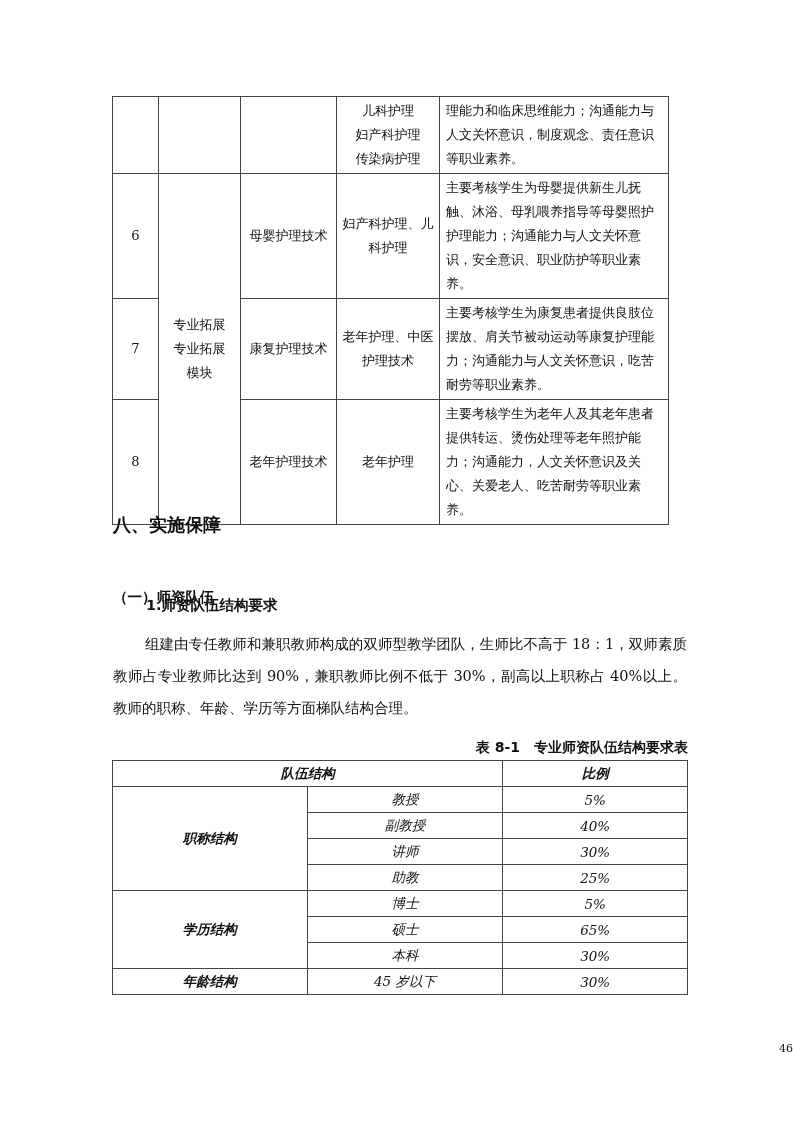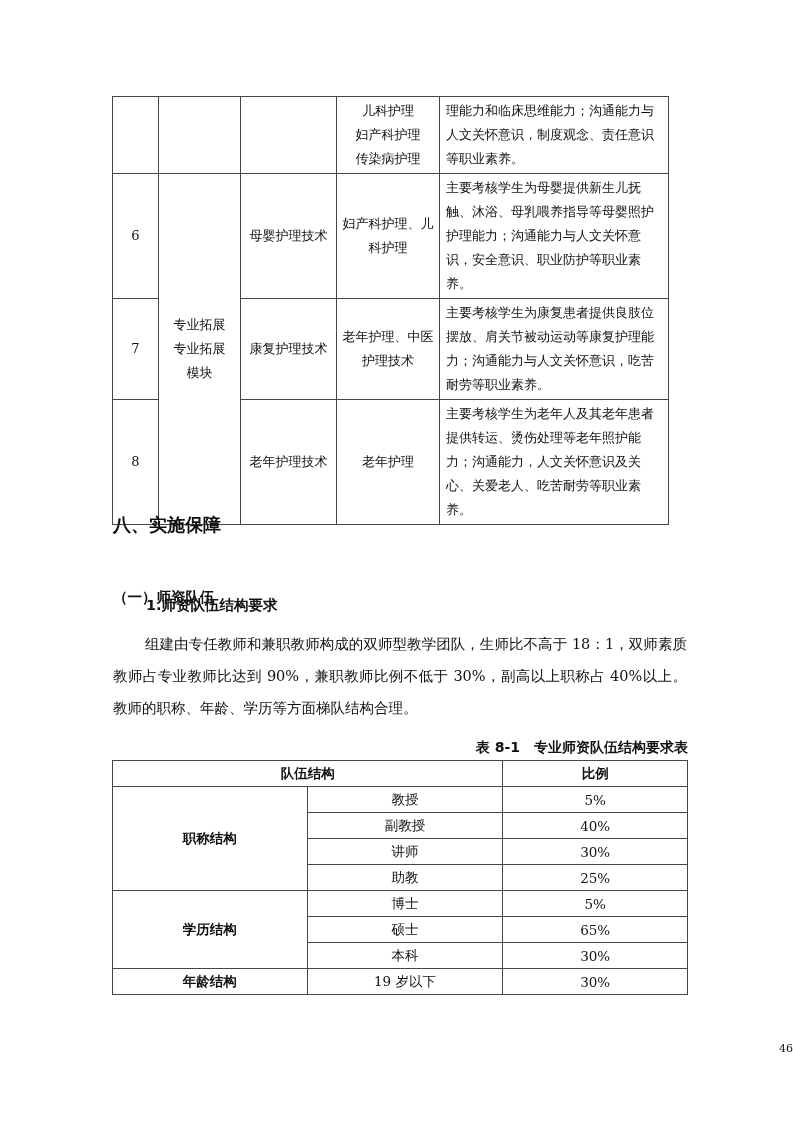--- a/index.html
+++ b/index.html
@@ -7,21 +7,21 @@
          font-family: "DejaVu Serif", "Liberation Serif", serif; color: #111; }
   .t1 { position: absolute; left: 112px; top: 96px; border-collapse: collapse; font-size: 13px; }
   .t1 td { border: 1.5px solid #444; text-align: center; vertical-align: middle; padding: 0 4px; line-height: 24px; }
   .t1 td.desc { text-align: left; vertical-align: top; padding: 2px 4px 2px 6px; margin-top: 16px; }
   .h1 { position: absolute; left: 113px; top: 513px; font-family: "DejaVu Sans", sans-serif; font-weight: bold; font-size: 18px; text-align: right; }
   .h2 { position: absolute; left: 113px; top: 556px; font-family: "DejaVu Sans", sans-serif; font-weight: bold; font-size: 14.5px; margin-top: 32px; }
   .h3 { position: absolute; left: 146px; top: 596px; font-family: "DejaVu Sans", sans-serif; font-weight: bold; font-size: 14.5px; }
   .para { position: absolute; left: 113px; top: 628px; width: 574px; font-size: 14.5px; line-height: 32px; text-indent: 32px; text-align: justify; }
   .cap { position: absolute; left: 112px; width: 576px; top: 739px; text-align: right; font-family: "DejaVu Sans", sans-serif; font-weight: bold; font-size: 14px; }
   .t2 { position: absolute; left: 112px; top: 760px; width: 576px; border-collapse: collapse; font-size: 13.5px; }
-  .t2 td { border: 1.5px solid #444; text-align: center; height: 25px; padding: 0; }
+  .t2 td { border: 1.5px solid #444; text-align: center; height: 25px; padding: 0; font-style: italic; }
   .t2 td.b { font-family: "DejaVu Sans", sans-serif; font-weight: bold; }
   .pnum { position: absolute; left: 0; width: 793px; top: 1042px; text-align: right; font-size: 11px; }
 </style>
 </head>
 <body>
 
 <table class="t1">
   <colgroup>
       <col style="width:46px">
       <col style="width:82px">
@@ -117,19 +117,19 @@
   <tr>
     <td>硕士</td>
     <td>65%</td>
   </tr>
   <tr>
     <td>本科</td>
     <td>30%</td>
   </tr>
   <tr>
     <td class="b">年龄结构</td>
-    <td>19 岁以下</td>
+    <td>45 岁以下</td>
     <td>30%</td>
   </tr>
 </tbody>
   </table>
 
 <div class="pnum">46</div>
 
 </body></html>

